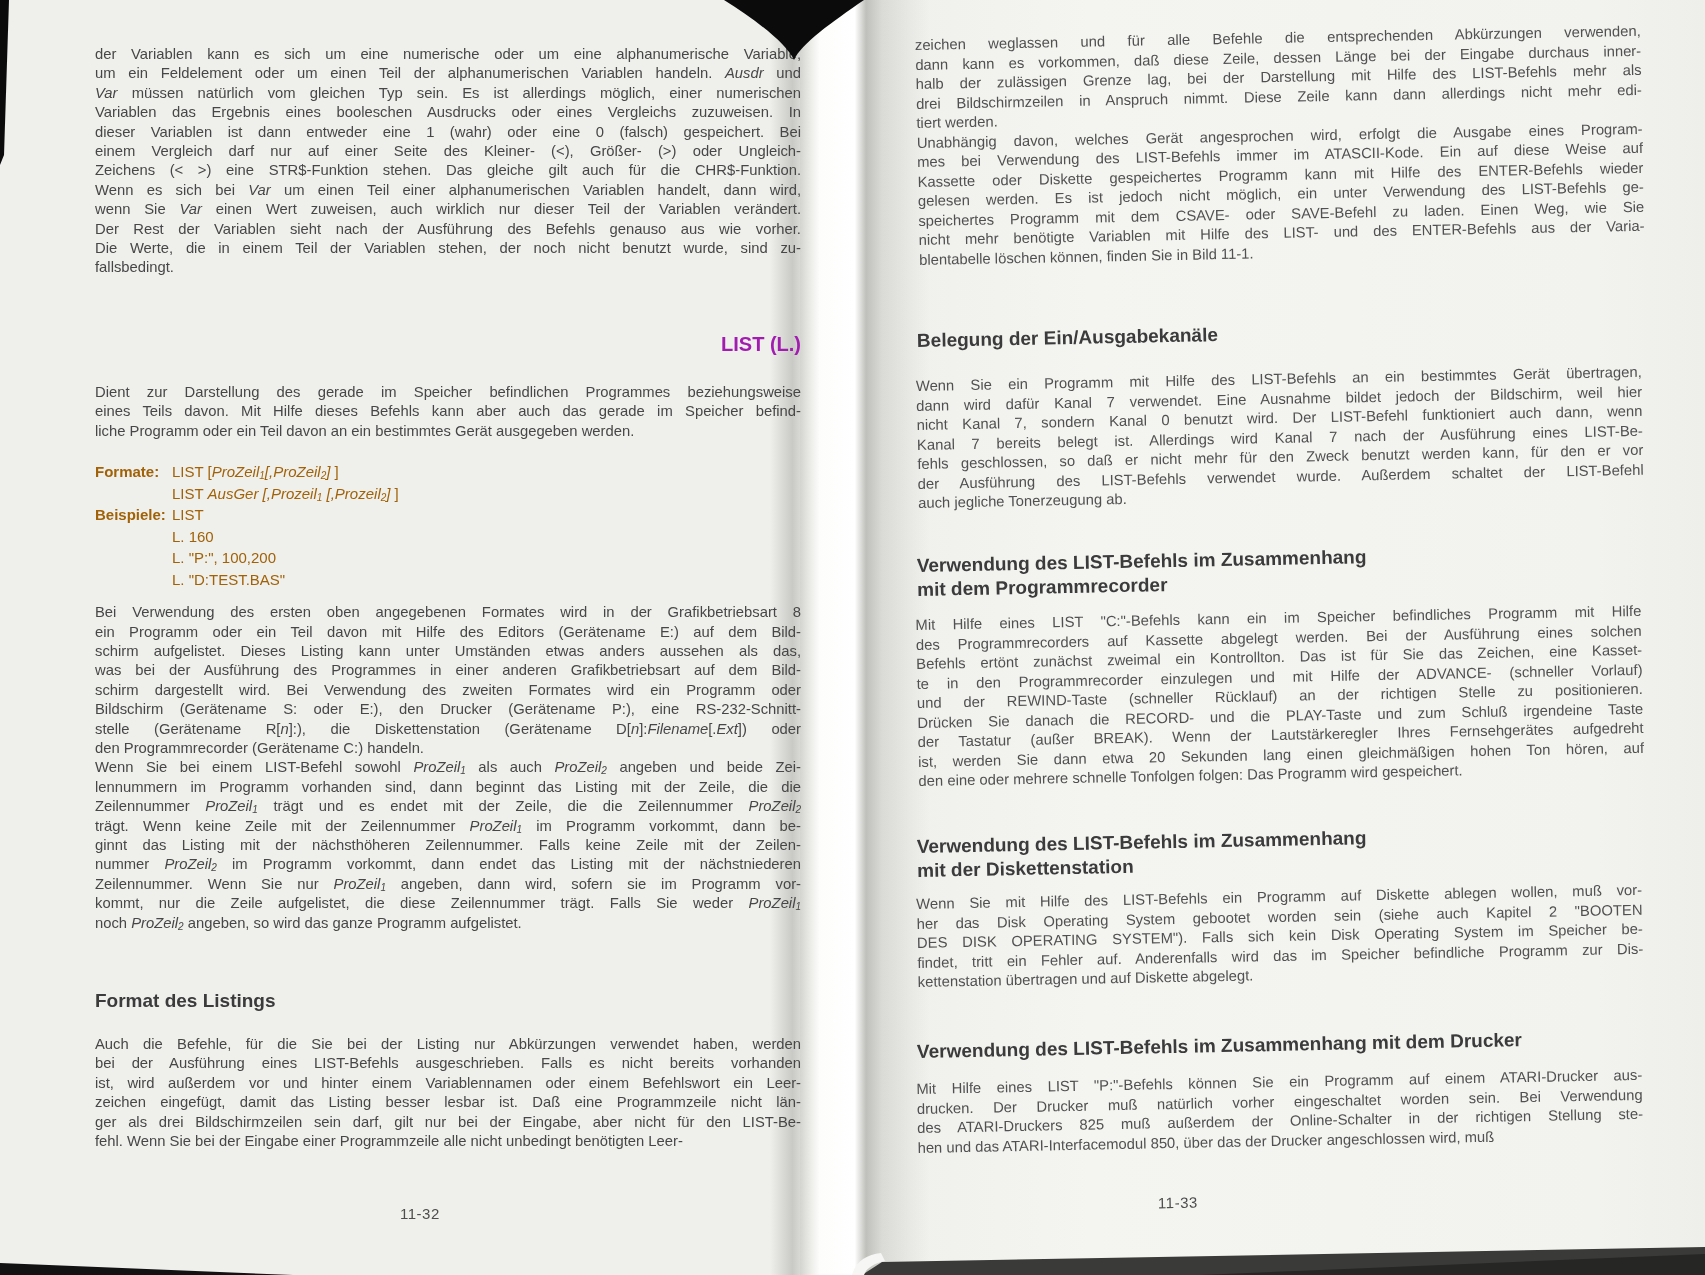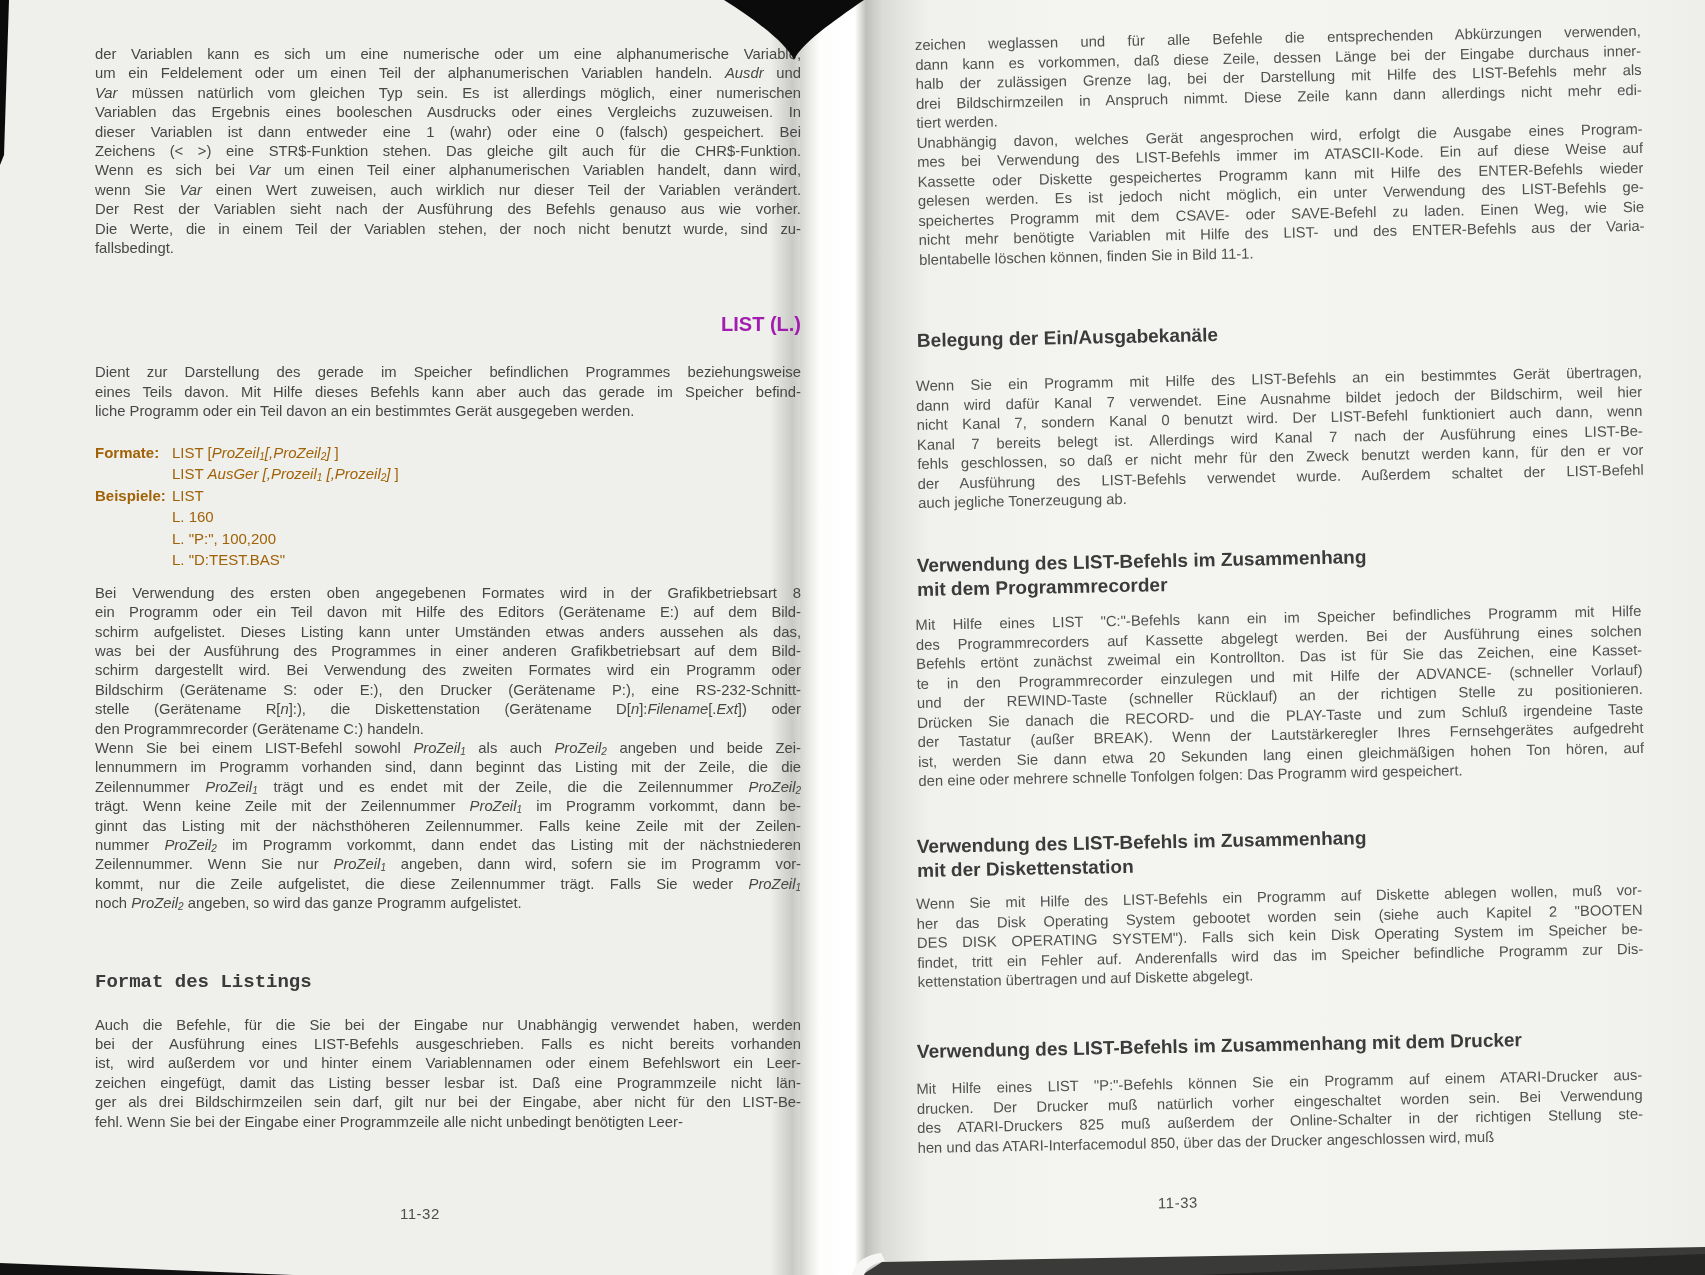--- a/index.html
+++ b/index.html
@@ -31,21 +31,21 @@
   .para{font-size:14.8px;line-height:19.4px;color:#474747;}
   .rp .para{line-height:19.5px;color:#515151;}
   .ln{text-align:justify;text-align-last:justify;white-space:normal;}
   .ln.last{text-align-last:left;}
   i{font-style:italic;}
   sub{font-size:10px;line-height:0;vertical-align:-2px;}
 
   .h-large{font-size:20px;line-height:24px;font-weight:bold;color:#a21caf;margin:54px 0 27px 0;text-align:right;}
   .h-med{font-size:19px;line-height:24px;font-weight:bold;color:#3b3b3b;white-space:pre-line;margin:0;}
 
-  .lp .h-fmt{margin:56px 0 22px 0;font-family:Liberation Mono, monospace;}
+  .lp .h-fmt{margin:56px 0 22px 0;}
   .lp .usage{margin-top:13px;}
 
   .formats{display:grid;grid-template-columns:77px auto;margin-top:20px;
     font-size:15px;line-height:21.5px;color:#a16207;}
   .flabel{font-weight:bold;}
   .formats .ln{text-align:left;text-align-last:left;}
 
   .rp .blk{transform:rotate(-1.12deg);transform-origin:0 50%;}
   .rp .h-s1{margin:59px 0 24px 0;}
   .rp .h-s2{margin:40px 0 14px 0;}
@@ -64,20 +64,21 @@
   <div class="bg-right"></div>
   <div class="gutter"></div>
 
   <div class="col lp">
     <div class="para">
         <div class="ln">der Variablen kann es sich um eine numerische oder um eine alphanumerische Variable,</div>
         <div class="ln">um ein Feldelement oder um einen Teil der alphanumerischen Variablen handeln. <i>Ausdr</i> und</div>
         <div class="ln"><i>Var</i> müssen natürlich vom gleichen Typ sein. Es ist allerdings möglich, einer numerischen</div>
         <div class="ln">Variablen das Ergebnis eines booleschen Ausdrucks oder eines Vergleichs zuzuweisen. In</div>
         <div class="ln">dieser Variablen ist dann entweder eine 1 (wahr) oder eine 0 (falsch) gespeichert. Bei</div>
+        <div class="ln">einem Vergleich darf nur auf einer Seite des Kleiner- (&lt;), Größer- (&gt;) oder Ungleich-</div>
         <div class="ln">Zeichens (&lt; &gt;) eine STR$-Funktion stehen. Das gleiche gilt auch für die CHR$-Funktion.</div>
         <div class="ln">Wenn es sich bei <i>Var</i> um einen Teil einer alphanumerischen Variablen handelt, dann wird,</div>
         <div class="ln">wenn Sie <i>Var</i> einen Wert zuweisen, auch wirklich nur dieser Teil der Variablen verändert.</div>
         <div class="ln">Der Rest der Variablen sieht nach der Ausführung des Befehls genauso aus wie vorher.</div>
         <div class="ln">Die Werte, die in einem Teil der Variablen stehen, der noch nicht benutzt wurde, sind zu-</div>
         <div class="ln last">fallsbedingt.</div>
       </div>
     <div class="h-large">LIST (L.)</div>
     <div class="para">
         <div class="ln">Dient zur Darstellung des gerade im Speicher befindlichen Programmes beziehungsweise</div>
@@ -112,21 +113,21 @@
         <div class="ln">Zeilennummer <i>ProZeil<sub>1</sub></i> trägt und es endet mit der Zeile, die die Zeilennummer <i>ProZeil<sub>2</sub></i></div>
         <div class="ln">trägt. Wenn keine Zeile mit der Zeilennummer <i>ProZeil<sub>1</sub></i> im Programm vorkommt, dann be-</div>
         <div class="ln">ginnt das Listing mit der nächsthöheren Zeilennummer. Falls keine Zeile mit der Zeilen-</div>
         <div class="ln">nummer <i>ProZeil<sub>2</sub></i> im Programm vorkommt, dann endet das Listing mit der nächstniederen</div>
         <div class="ln">Zeilennummer. Wenn Sie nur <i>ProZeil<sub>1</sub></i> angeben, dann wird, sofern sie im Programm vor-</div>
         <div class="ln">kommt, nur die Zeile aufgelistet, die diese Zeilennummer trägt. Falls Sie weder <i>ProZeil<sub>1</sub></i></div>
         <div class="ln last">noch <i>ProZeil<sub>2</sub></i> angeben, so wird das ganze Programm aufgelistet.</div>
       </div>
     <div class="h-med h-fmt">Format des Listings</div>
     <div class="para">
-        <div class="ln">Auch die Befehle, für die Sie bei der Eingabe nur Unabhängig verwendet haben, werden</div>
+        <div class="ln">Auch die Befehle, für die Sie bei der Listing nur Abkürzungen verwendet haben, werden</div>
         <div class="ln">bei der Ausführung eines LIST-Befehls ausgeschrieben. Falls es nicht bereits vorhanden</div>
         <div class="ln">ist, wird außerdem vor und hinter einem Variablennamen oder einem Befehlswort ein Leer-</div>
         <div class="ln">zeichen eingefügt, damit das Listing besser lesbar ist. Daß eine Programmzeile nicht län-</div>
         <div class="ln">ger als drei Bildschirmzeilen sein darf, gilt nur bei der Eingabe, aber nicht für den LIST-Be-</div>
         <div class="ln last">fehl. Wenn Sie bei der Eingabe einer Programmzeile alle nicht unbedingt benötigten Leer-</div>
       </div>
   </div>
   <div class="pagenum pn-left">11-32</div>
 
   <div class="col rp">

